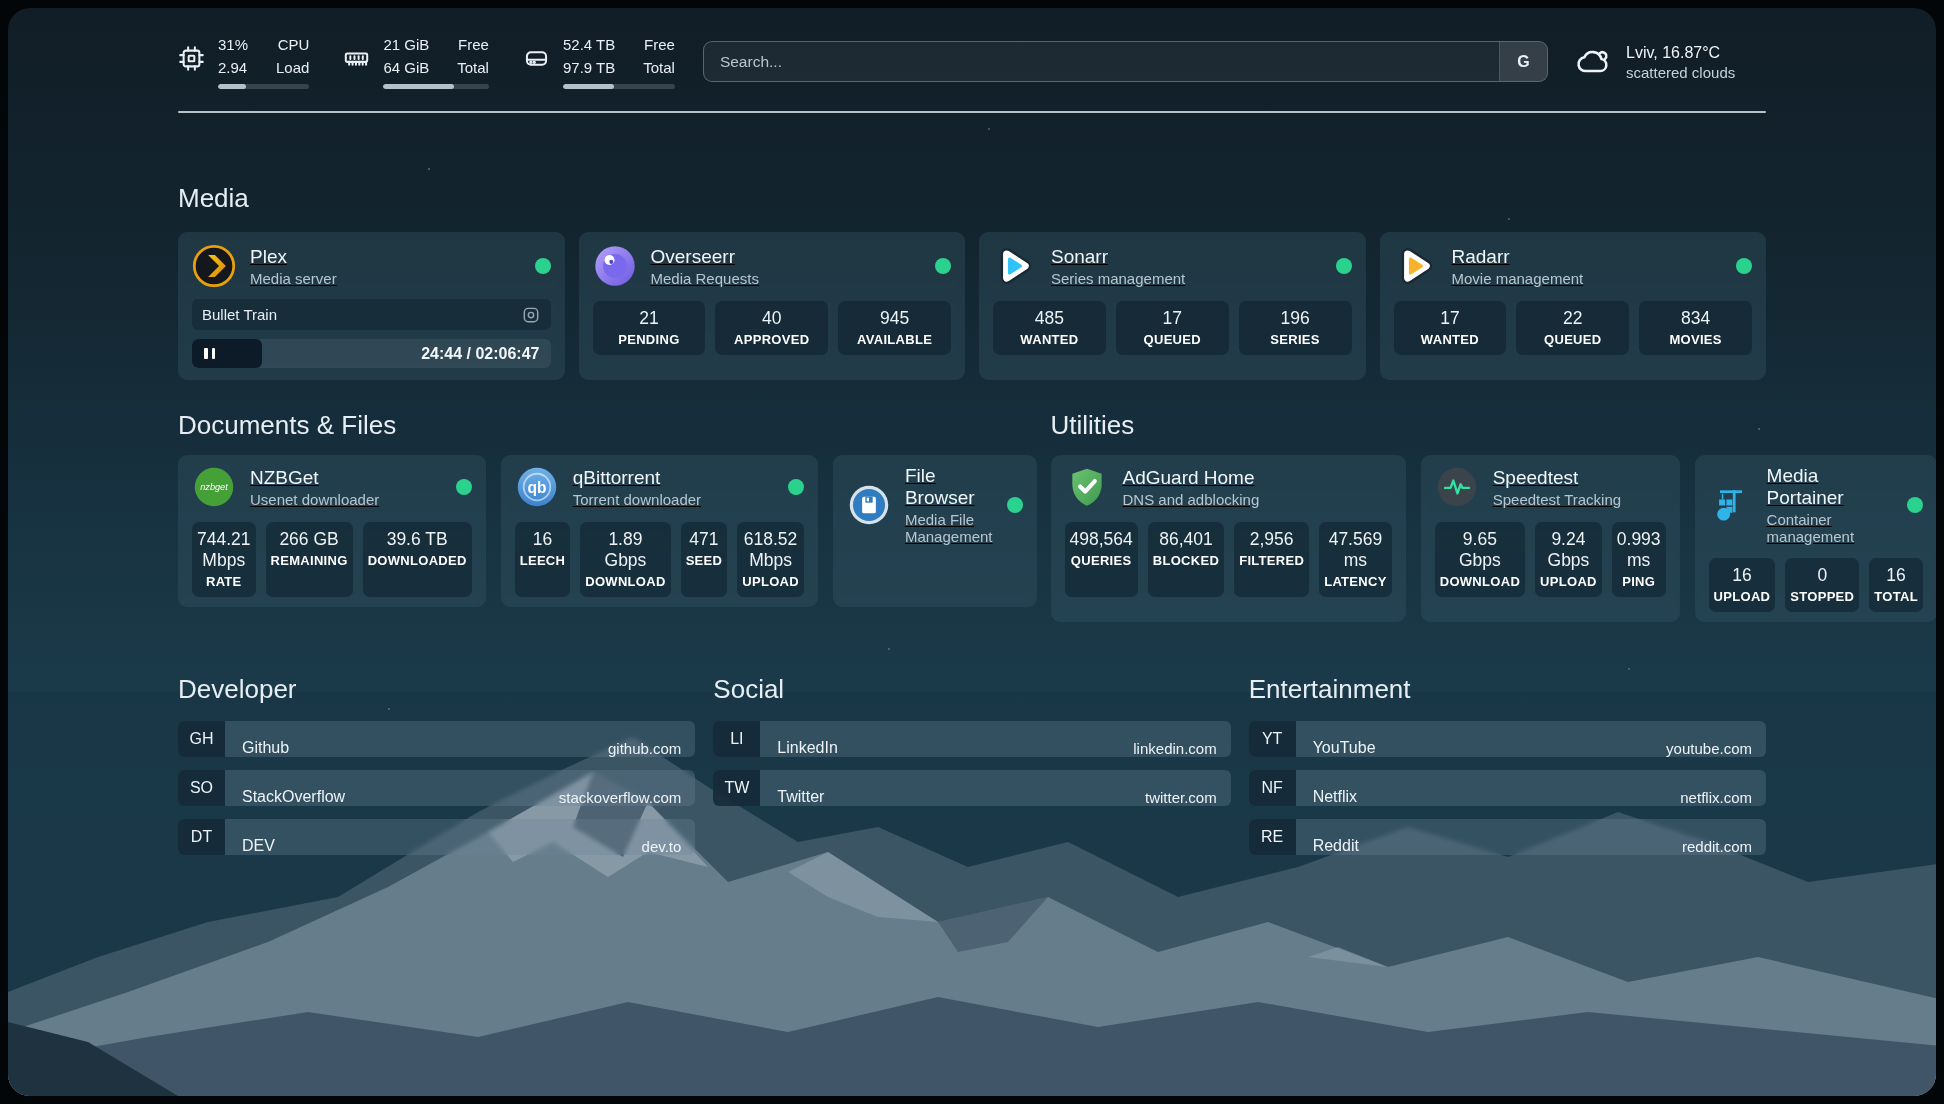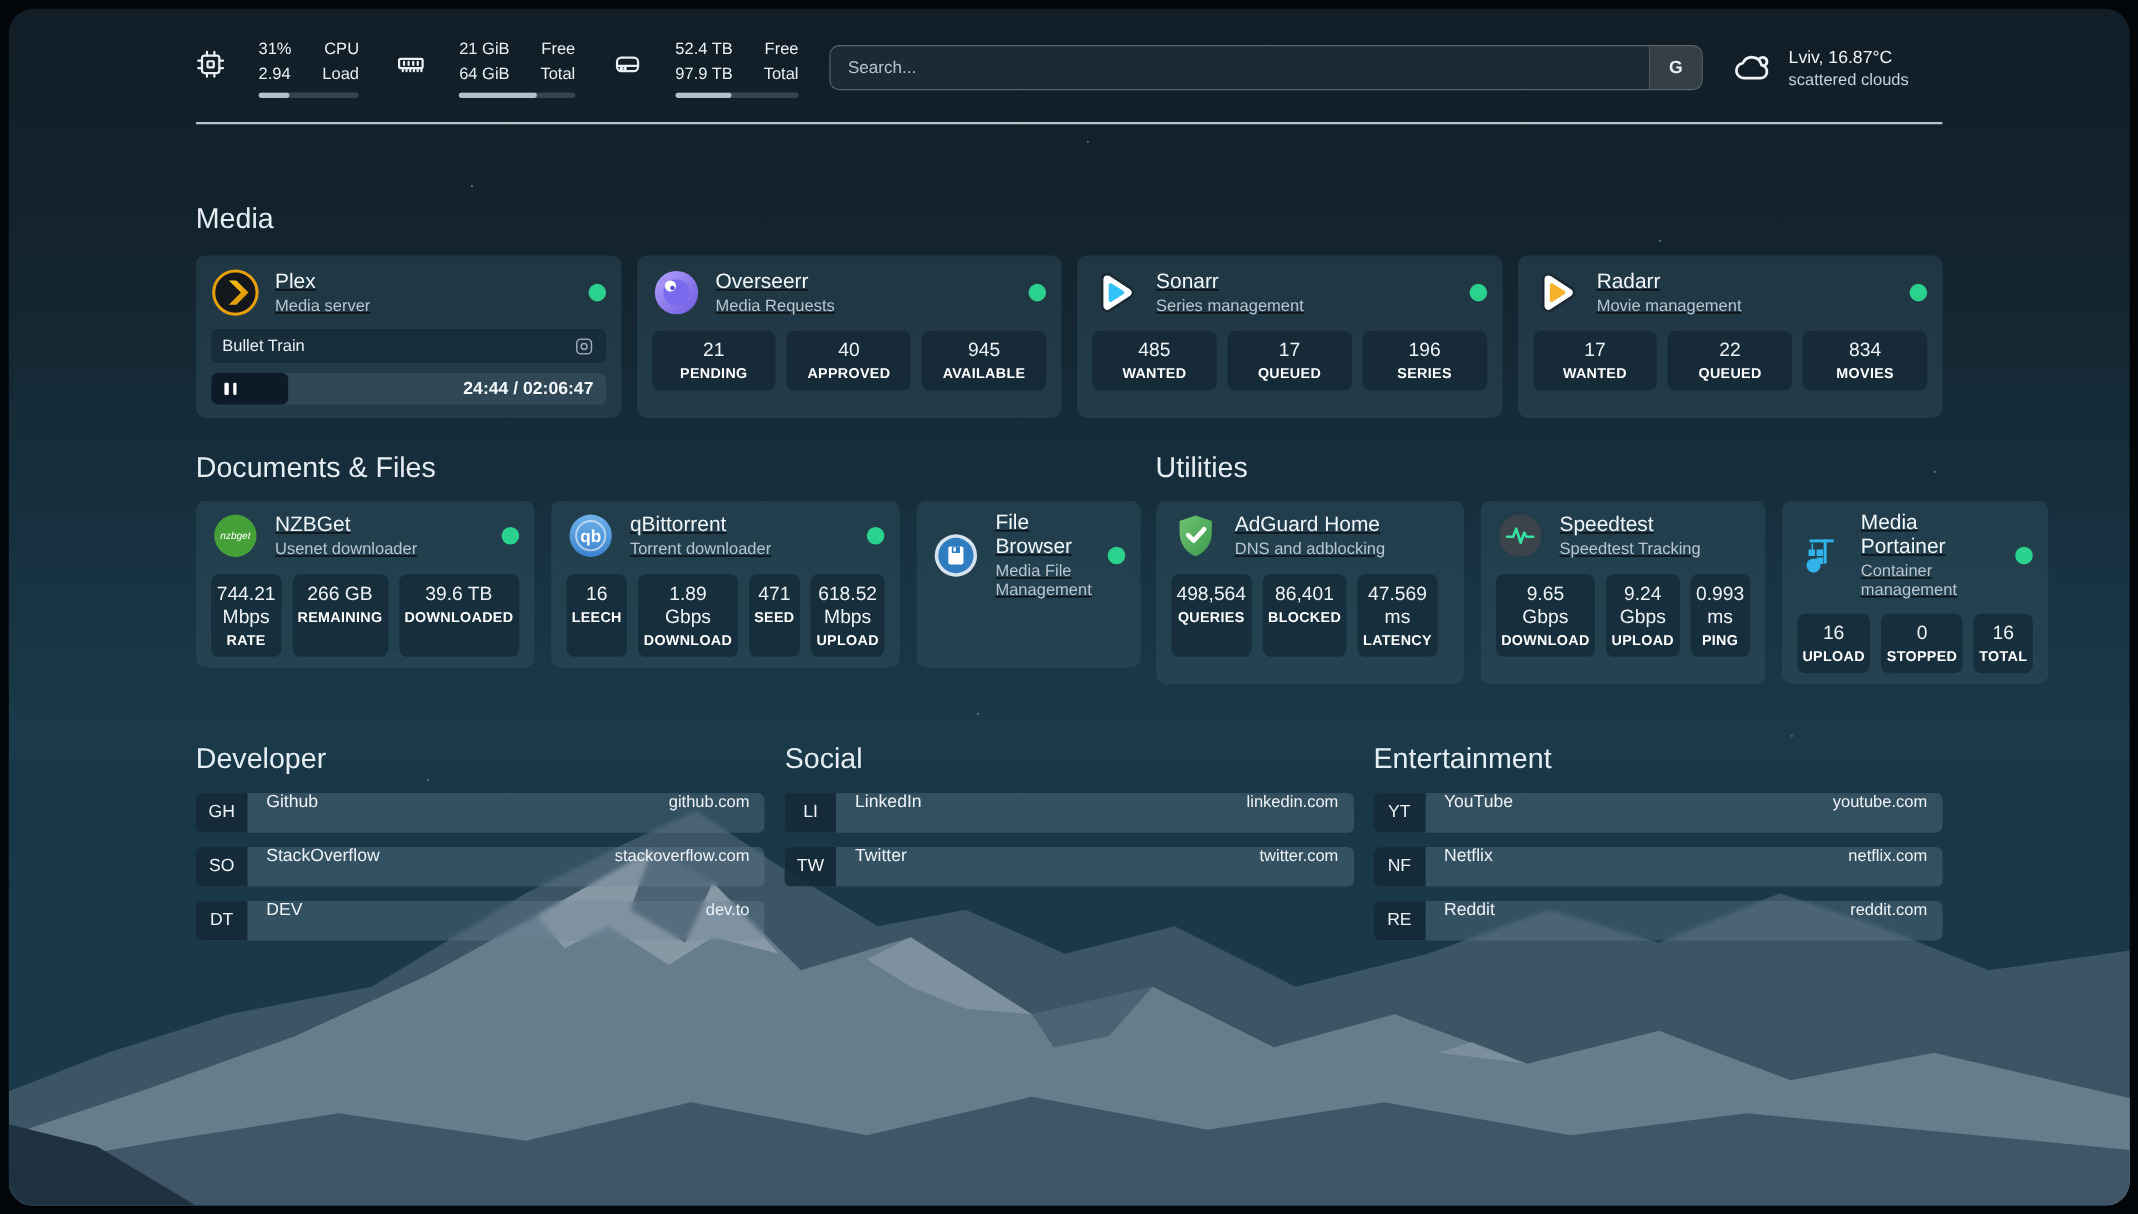--- a/index.html
+++ b/index.html
@@ -15,21 +15,21 @@
                        1500px 210px rgba(255,255,255,.3), 700px 330px rgba(255,255,255,.28),
                        1750px 420px rgba(255,255,255,.3), 260px 520px rgba(255,255,255,.25),
                        1180px 480px rgba(255,255,255,.3), 880px 640px rgba(255,255,255,.28),
                        1620px 660px rgba(255,255,255,.25), 380px 700px rgba(255,255,255,.3); }
 
   .content { position:relative; z-index:2; height:100%; padding:0 170px; }
 
   
   .topbar { display:flex; align-items:center; gap:28px; padding-top:26px; }
   .resources { display:flex; gap:34px; flex:none; }
-  .res { display:flex; gap:30px; align-items:center; color:#e9eff4; }
+  .res { display:flex; gap:13px; align-items:center; color:#e9eff4; }
   .res-icon { width:27px; height:27px; color:#e9eff4; flex:none; margin-top:-6px; }
   .res-cols { display:flex; gap:28px; }
   .res-col { display:flex; flex-direction:column; font-size:15px; line-height:1.5; }
   .res-col.right { align-items:flex-end; }
   .res-bar { margin-top:5px; height:5px; border-radius:3px; background:rgba(255,255,255,0.16); overflow:hidden; }
   .res-bar i { display:block; height:100%; background:#b4c1cb; border-radius:3px; }
 
   .search-wrap { flex:1; position:relative; }
   .search { width:100%; height:41px; border-radius:9px; border:1px solid rgba(255,255,255,0.28);
             background:rgba(255,255,255,0.05); color:#eef3f7; font-size:15.5px; padding:0 60px 0 16px;
@@ -81,21 +81,21 @@
 
   .two-col { display:grid; grid-template-columns:1fr 1fr; gap:14px; margin-top:30px; }
   .col-title { margin-bottom:14px; }
   .col-stack { display:flex; flex-direction:row; gap:15px; }
   .card.compact { padding:10px 14px; }
 
   
   .bookmarks { display:grid; grid-template-columns:repeat(3,1fr); gap:18px; margin-top:52px; }
   .bm-title { margin-bottom:16px; }
   .bm-list { display:flex; flex-direction:column; gap:13px; }
-  .bm-row { display:flex; align-items:flex-start; height:36px; background:rgba(110,135,151,0.32); border-radius:6px;
+  .bm-row { display:flex; align-items:flex-end; height:36px; background:rgba(110,135,151,0.32); border-radius:6px;
             overflow:hidden; backdrop-filter:blur(2px); color:#eef3f7; text-decoration:none; cursor:pointer; }
   .bm-abbr { width:47px; align-self:stretch; background:rgba(14,33,47,0.78); display:flex; align-items:center;
              justify-content:center; font-size:16px; flex:none; }
   .bm-name { margin-left:17px; font-size:16px; }
   .bm-url { margin-left:auto; margin-right:14px; font-size:15px; }
 </style>
 </head>
 <body>
 
 <div class="page">
@@ -459,20 +459,24 @@
             <div class="stat-grid cols4">
               <div class="stat">
                 <div class="stat-value">498,564</div>
                 <div class="stat-label">QUERIES</div>
               </div>
               <div class="stat">
                 <div class="stat-value">86,401</div>
                 <div class="stat-label">BLOCKED</div>
               </div>
               <div class="stat">
+                <div class="stat-value">2,956</div>
+                <div class="stat-label">FILTERED</div>
+              </div>
+              <div class="stat">
                 <div class="stat-value">47.569 ms</div>
                 <div class="stat-label">LATENCY</div>
               </div>
             </div>
           </div>
 
           <div class="card compact">
             <div class="card-head">
               <svg class="app-icon" viewBox="0 0 48 48">
                 <circle cx="24" cy="24" r="21" fill="#3b434b"></circle>

